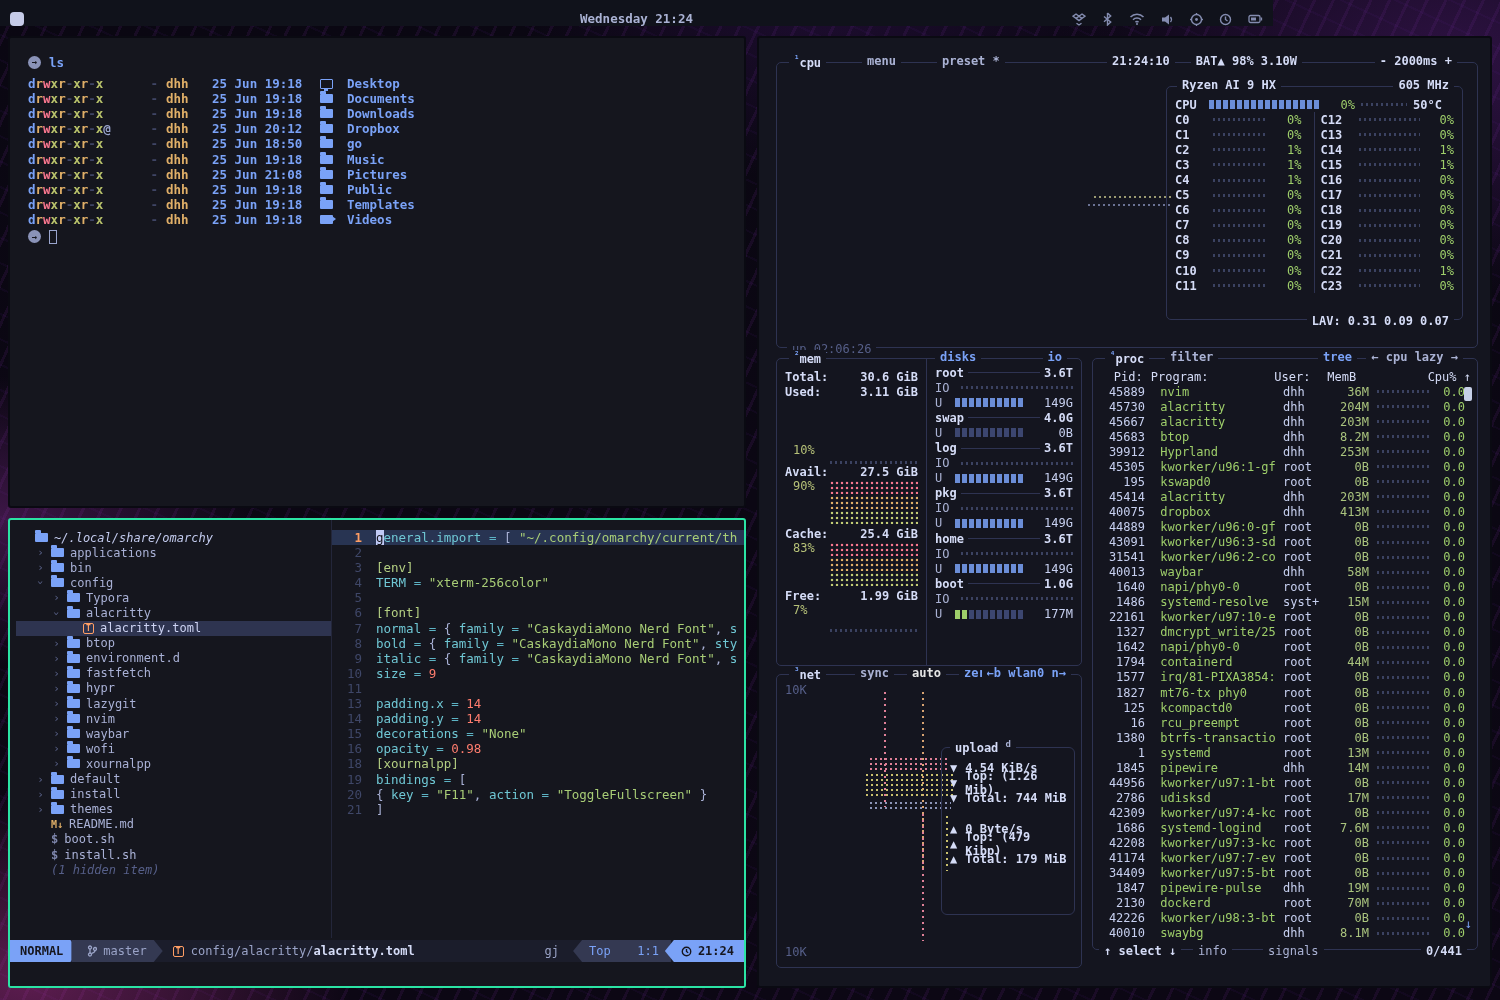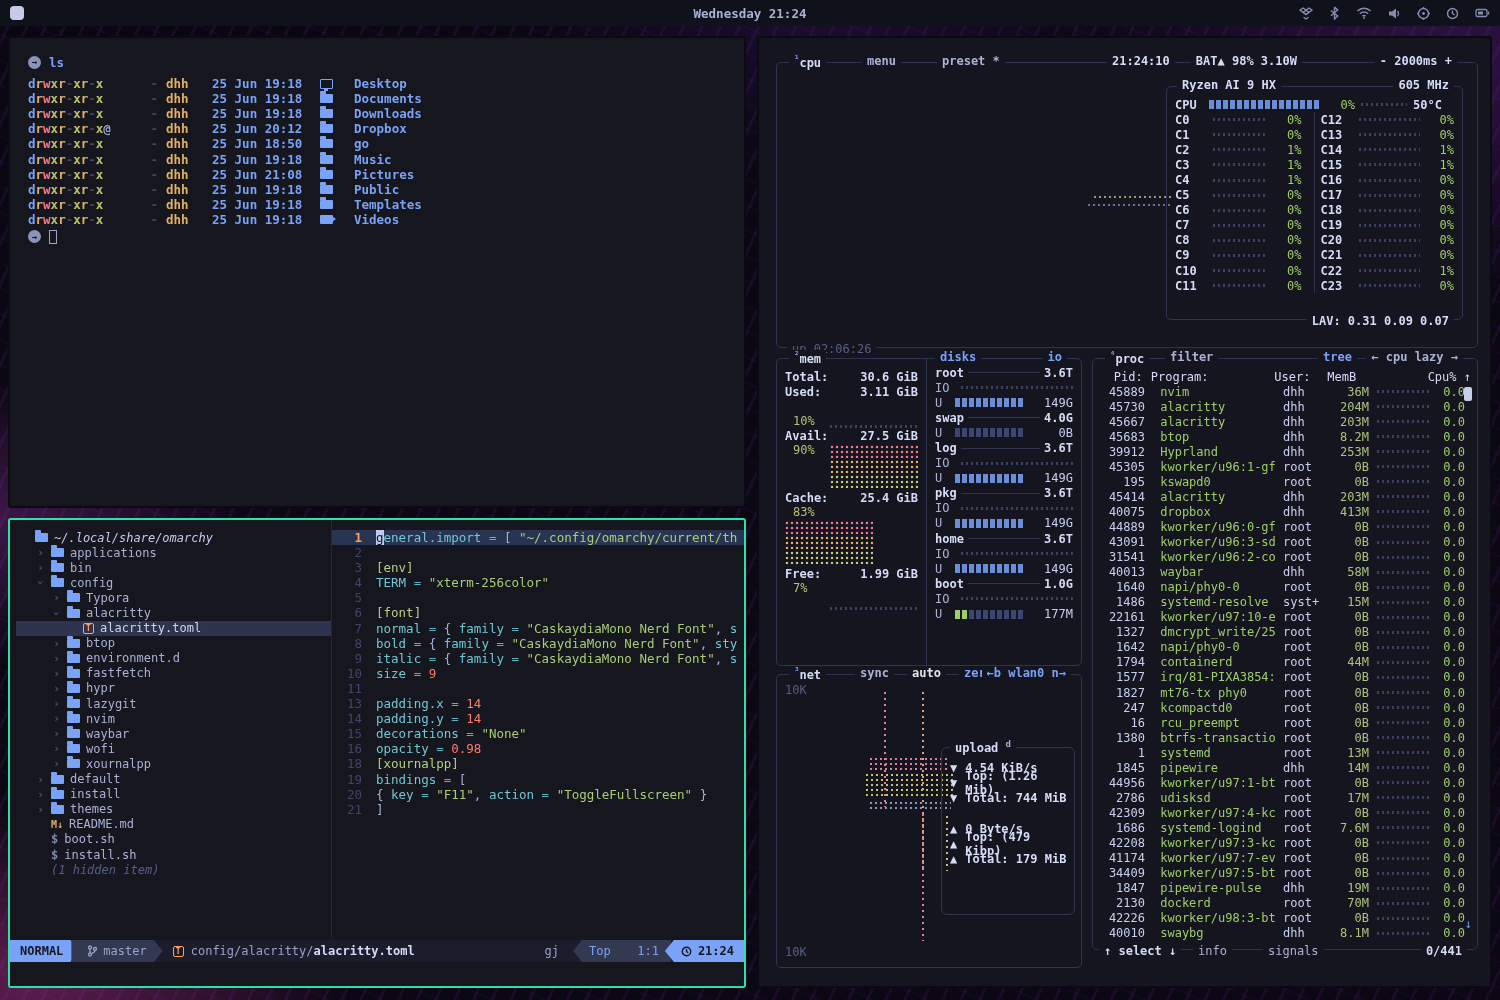--- a/index.html
+++ b/index.html
@@ -15,22 +15,22 @@
     background:
       radial-gradient(ellipse 520px 300px at 2% 98%, rgba(224,64,176,.38), transparent 62%),
       radial-gradient(ellipse 420px 240px at 0% 52%, rgba(190,62,205,.28), transparent 60%),
       radial-gradient(ellipse 640px 380px at 97% 6%, rgba(118,40,165,.33), transparent 62%),
       radial-gradient(ellipse 500px 300px at 55% 0%, rgba(90,30,140,.25), transparent 60%),
       repeating-linear-gradient(115deg, rgba(150,55,195,.10) 0 3px, transparent 3px 17px),
       repeating-linear-gradient(25deg, rgba(90,30,150,.08) 0 2px, transparent 2px 23px),
       linear-gradient(#0a0712,#0c0714);
   }
   
-  #topbar{position:absolute;left:0;top:0;width:1500px;height:26px;background:#10121b;
-    display:flex;align-items:center;justify-content:space-between;padding:0 10px;}
+  #topbar{position:absolute;left:0;top:0;width:1273px;height:26px;background:#10121b;
+    display:flex;align-items:flex-end;justify-content:space-between;padding:0 10px;}
   #ws{width:14px;height:14px;border-radius:4px;background:#c6cbe8}
   #clock{position:absolute;left:0;right:0;text-align:center;color:#aab2d4;font-weight:bold;font-size:12.5px;pointer-events:none}
   #tray{display:flex;gap:16px;align-items:center}
   #tray svg{display:block}
   
   .win{position:absolute;background:var(--bg-win);border:2px solid #0a0a12;border-radius:3px;overflow:hidden}
   #win-ls{left:8px;top:36px;width:738px;height:472px}
   #win-nvim{left:8px;top:518px;width:738px;height:470px;border:2px solid var(--border-active)}
   #win-btop{left:757px;top:36px;width:735px;height:952px;background:var(--bg-panel)}
   
@@ -38,21 +38,21 @@
   .prompt-row{display:flex;align-items:center;gap:8px;height:16px;margin-bottom:6px}
   .prompt-circle{width:13px;height:13px;border-radius:50%;background:#8a93b8;color:#15161e;
     display:flex;align-items:center;justify-content:center;font-size:9px;font-weight:bold}
   .cmd{color:var(--blue)}
   .ls-head{display:flex;gap:8px;height:15.1px;color:#d5dcf7;text-decoration:underline}
   .ls-row{display:flex;gap:8px;height:15.1px;align-items:center}
   .c-perm{width:88px;white-space:pre}
   .c-size{width:34px;text-align:right;color:#3f4565}
   .c-user{width:38px;color:var(--yellow)}
   .c-date{width:100px;color:var(--blue)}
-  .c-name{display:flex;align-items:center;gap:21px;color:var(--blue)}
+  .c-name{display:flex;align-items:center;gap:14px;color:var(--blue)}
   .pc-d{color:var(--blue)} .pc-r{color:var(--yellow)} .pc-w{color:var(--red)}
   .pc-x{color:#b8c26b} .pc-dash{color:#3f4565} .pc-at{color:#9aa5ce}
   .hd{color:#d5dcf7}
   .ic-folder{width:13px;height:9px;background:var(--blue);border-radius:1px;position:relative;display:inline-block}
   .ic-folder::before{content:"";position:absolute;top:-3px;left:0;width:6px;height:3px;background:var(--blue);border-radius:1px 1px 0 0}
   .ic-desktop{width:13px;height:10px;border:1.5px solid var(--blue);border-radius:1px;position:relative;display:inline-block}
   .ic-desktop::after{content:"";position:absolute;left:3px;bottom:-3px;width:4px;height:2px;background:var(--blue)}
   .ic-videos{width:13px;height:9px;background:var(--blue);border-radius:1px;position:relative;display:inline-block}
   .ic-videos::after{content:"";position:absolute;right:-3px;top:1.5px;border-left:4px solid var(--blue);border-top:3px solid transparent;border-bottom:3px solid transparent}
   .cursor-box{width:8px;height:14px;border:1px solid #9aa5ce}
@@ -639,21 +639,21 @@
           <div class="row">
             <span class="mem-stat-label">Total:</span>
             <span class="grow"></span>
             <span class="mem-val">30.6 GiB</span>
           </div>
           <div class="row">
             <span class="mem-stat-label">Used:</span>
             <span class="grow"></span>
             <span class="mem-val">3.11 GiB</span>
           </div>
-          <div class="row" style="align-items: flex-end; height: auto;">
+          <div class="row" style="align-items: center; height: auto; margin-top: 36px;">
             <span class="mem-pct" style="width: 42px; padding-left: 8px;">10%</span>
             <div class="grow" style="padding-top: 2px;">
               <div class="dots" style="width: 88px; margin-left: auto; margin-top: 24px;"></div>
             </div>
           </div>
           <div class="row">
             <span class="mem-stat-label">Avail:</span>
             <span class="grow"></span>
             <span class="mem-val">27.5 GiB</span>
           </div>
@@ -663,21 +663,21 @@
               <div class="dotgrid" style="height: 13px; width: 88px; margin-left: auto; margin-bottom: 2px; background-image: radial-gradient(circle at 2px 2px, rgb(247, 118, 142) 1.4px, transparent 1.6px);"></div>
               <div class="dotgrid" style="height: 13px; width: 88px; margin-left: auto; margin-bottom: 2px; background-image: radial-gradient(circle at 2px 2px, rgb(224, 175, 104) 1.4px, transparent 1.6px);"></div>
               <div class="dotgrid" style="height: 13px; width: 88px; margin-left: auto; margin-bottom: 2px; background-image: radial-gradient(circle at 2px 2px, rgb(195, 204, 117) 1.4px, transparent 1.6px);"></div>
             </div>
           </div>
           <div class="row">
             <span class="mem-stat-label">Cache:</span>
             <span class="grow"></span>
             <span class="mem-val">25.4 GiB</span>
           </div>
-          <div class="row" style="align-items: flex-start; height: auto; flex-direction: column;">
+          <div class="row" style="align-items: flex-start; height: auto;">
             <span class="mem-pct" style="width: 42px; padding-left: 8px;">83%</span>
             <div class="grow" style="padding-top: 2px;">
               <div class="dotgrid" style="height: 13px; width: 88px; margin-left: auto; margin-bottom: 2px; background-image: radial-gradient(circle at 2px 2px, rgb(247, 118, 142) 1.4px, transparent 1.6px);"></div>
               <div class="dotgrid" style="height: 13px; width: 88px; margin-left: auto; margin-bottom: 2px; background-image: radial-gradient(circle at 2px 2px, rgb(224, 175, 104) 1.4px, transparent 1.6px);"></div>
               <div class="dotgrid" style="height: 13px; width: 88px; margin-left: auto; margin-bottom: 2px; background-image: radial-gradient(circle at 2px 2px, rgb(195, 204, 117) 1.4px, transparent 1.6px);"></div>
             </div>
           </div>
           <div class="row">
             <span class="mem-stat-label">Free:</span>
             <span class="grow"></span>
@@ -1002,21 +1002,21 @@
           </div>
           <div class="proc-row">
             <span class="p-pid">1827</span>
             <span class="p-prog"> mt76-tx phy0</span>
             <span class="p-user">root</span>
             <span class="p-mem">0B</span>
             <span class="p-dots dots"></span>
             <span class="p-cpu">0.0</span>
           </div>
           <div class="proc-row">
-            <span class="p-pid">247</span>
+            <span class="p-pid">125</span>
             <span class="p-prog"> kcompactd0</span>
             <span class="p-user">root</span>
             <span class="p-mem">0B</span>
             <span class="p-dots dots"></span>
             <span class="p-cpu">0.0</span>
           </div>
           <div class="proc-row">
             <span class="p-pid">16</span>
             <span class="p-prog"> rcu_preempt</span>
             <span class="p-user">root</span>

